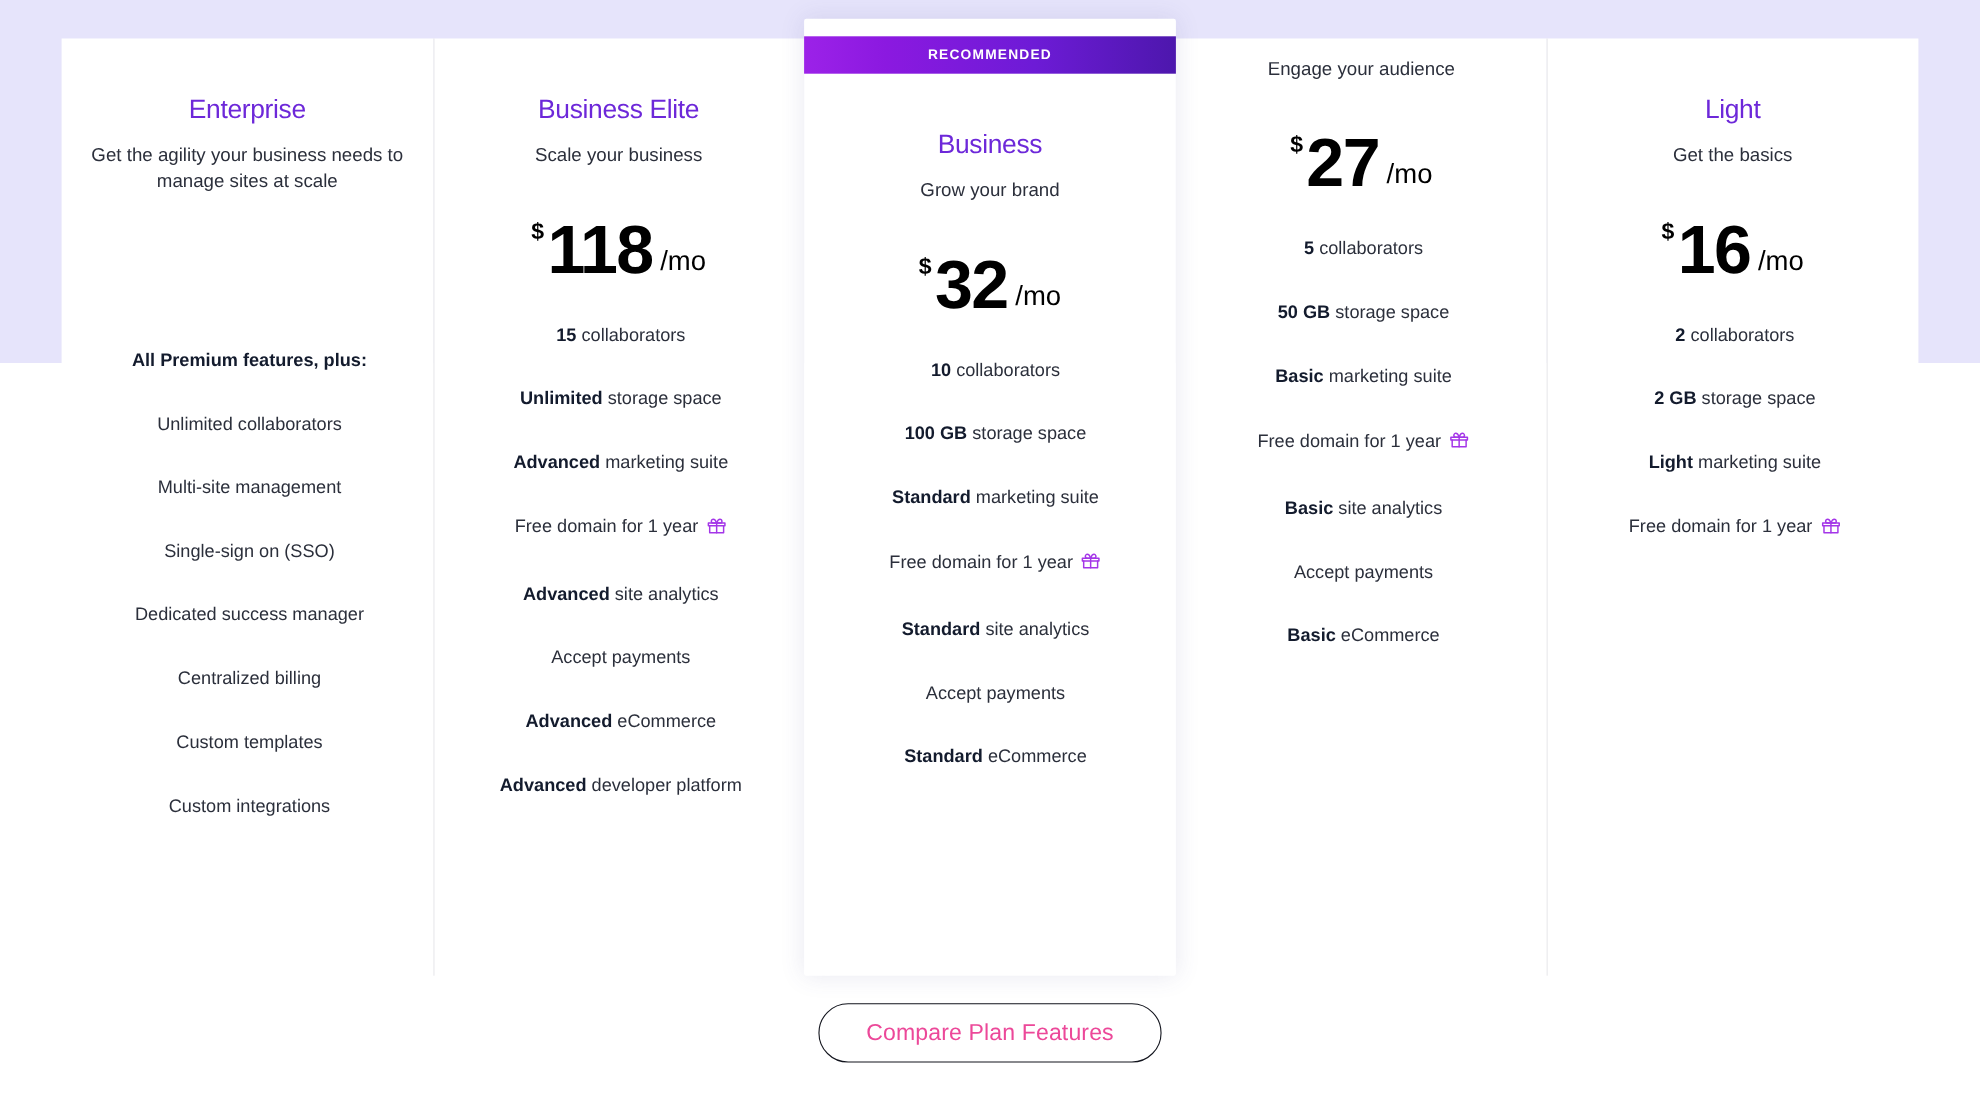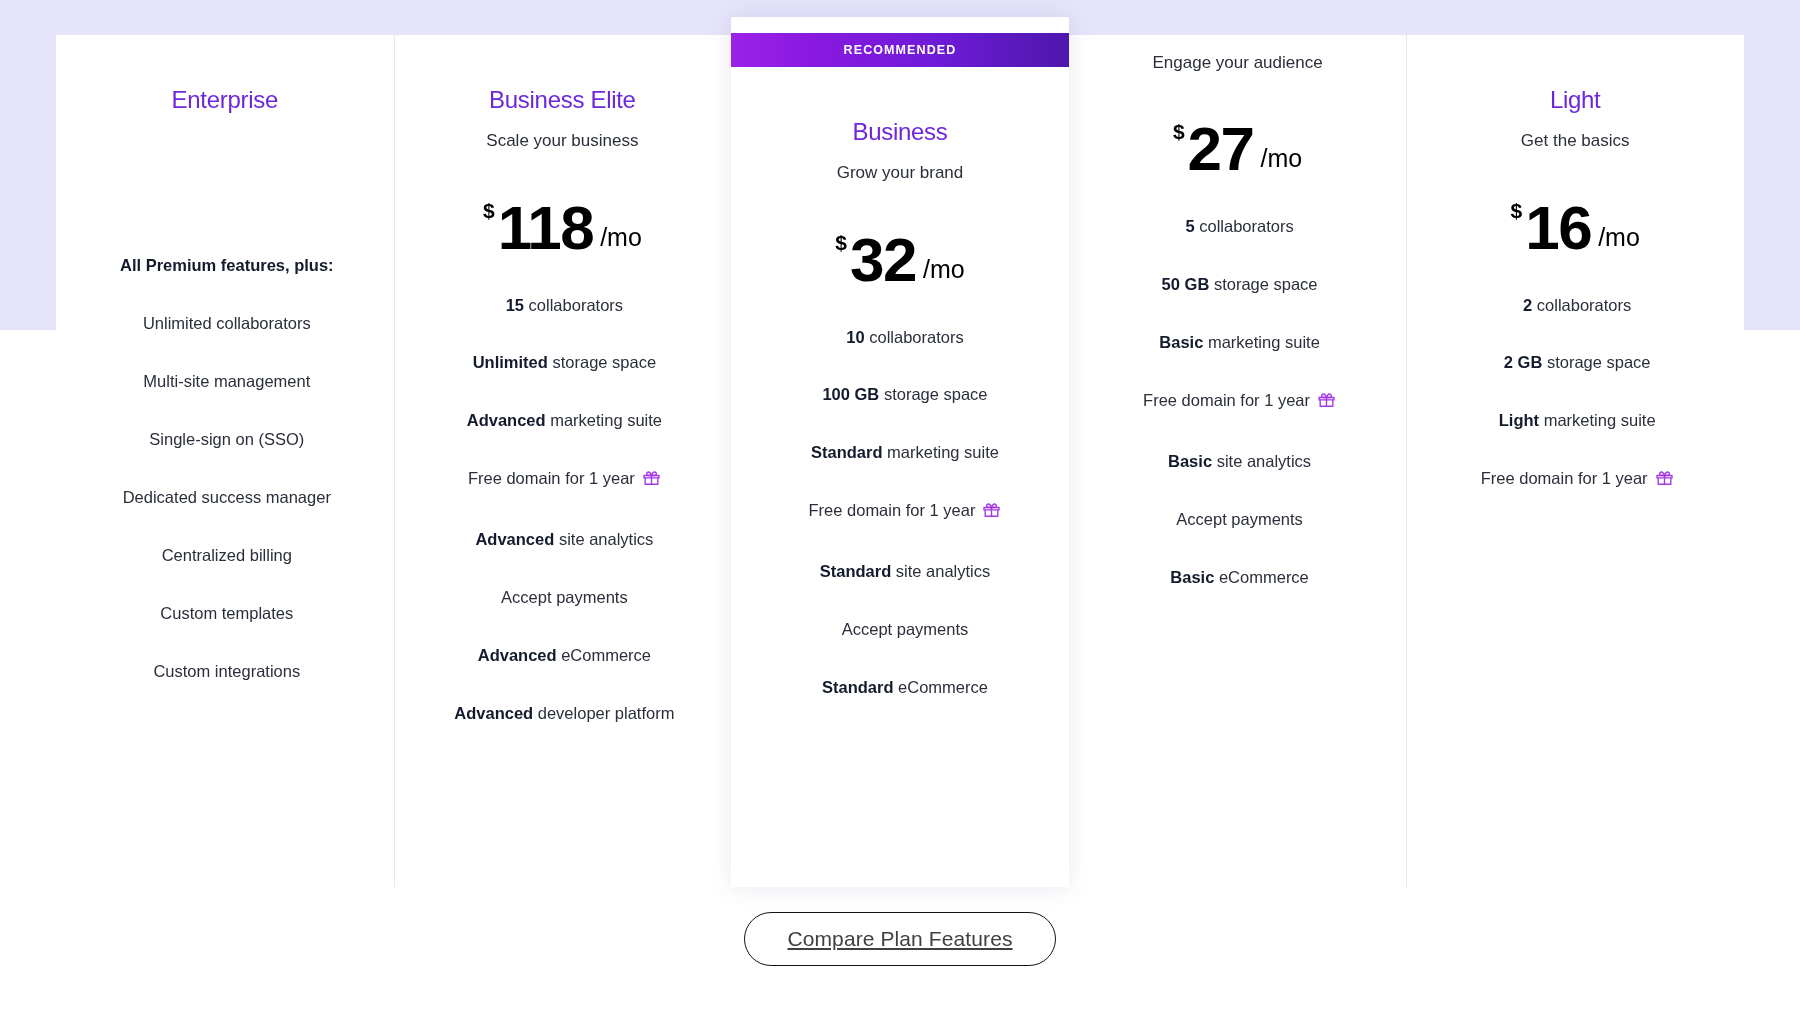--- a/index.html
+++ b/index.html
@@ -182,36 +182,36 @@
     display: flex;
     justify-content: center;
   }
   #compare-btn {
     border: 1.6px solid #12141d;
     background: transparent;
     border-radius: 30px;
     padding: 14px 42px;
     font-size: 21px;
     font-family: "Liberation Sans", sans-serif;
-    color: #404040;
+    color: #ec4899;
     cursor: pointer;
     letter-spacing: 0.1px;
-    text-decoration: underline;
   }
 </style>
 </head>
 <body>
 
 <div id="bg-lavender"></div>
 <div id="bg-white"></div>
 
 <div id="plans">
     <div class="plan-card">
       <div class="plan-head">
         <div class="plan-name">Enterprise</div>
+        <div class="plan-tagline">Get the agility your business needs to manage sites at scale</div>
         <div class="price-empty"></div>
       </div>
       <ul class="features">
         <li class="feature"><span class="strong">All Premium features, plus:</span></li>
         <li class="feature"><span>Unlimited collaborators</span></li>
         <li class="feature"><span>Multi-site management</span></li>
         <li class="feature"><span>Single-sign on (SSO)</span></li>
         <li class="feature"><span>Dedicated success manager</span></li>
         <li class="feature"><span>Centralized billing</span></li>
         <li class="feature"><span>Custom templates</span></li>

